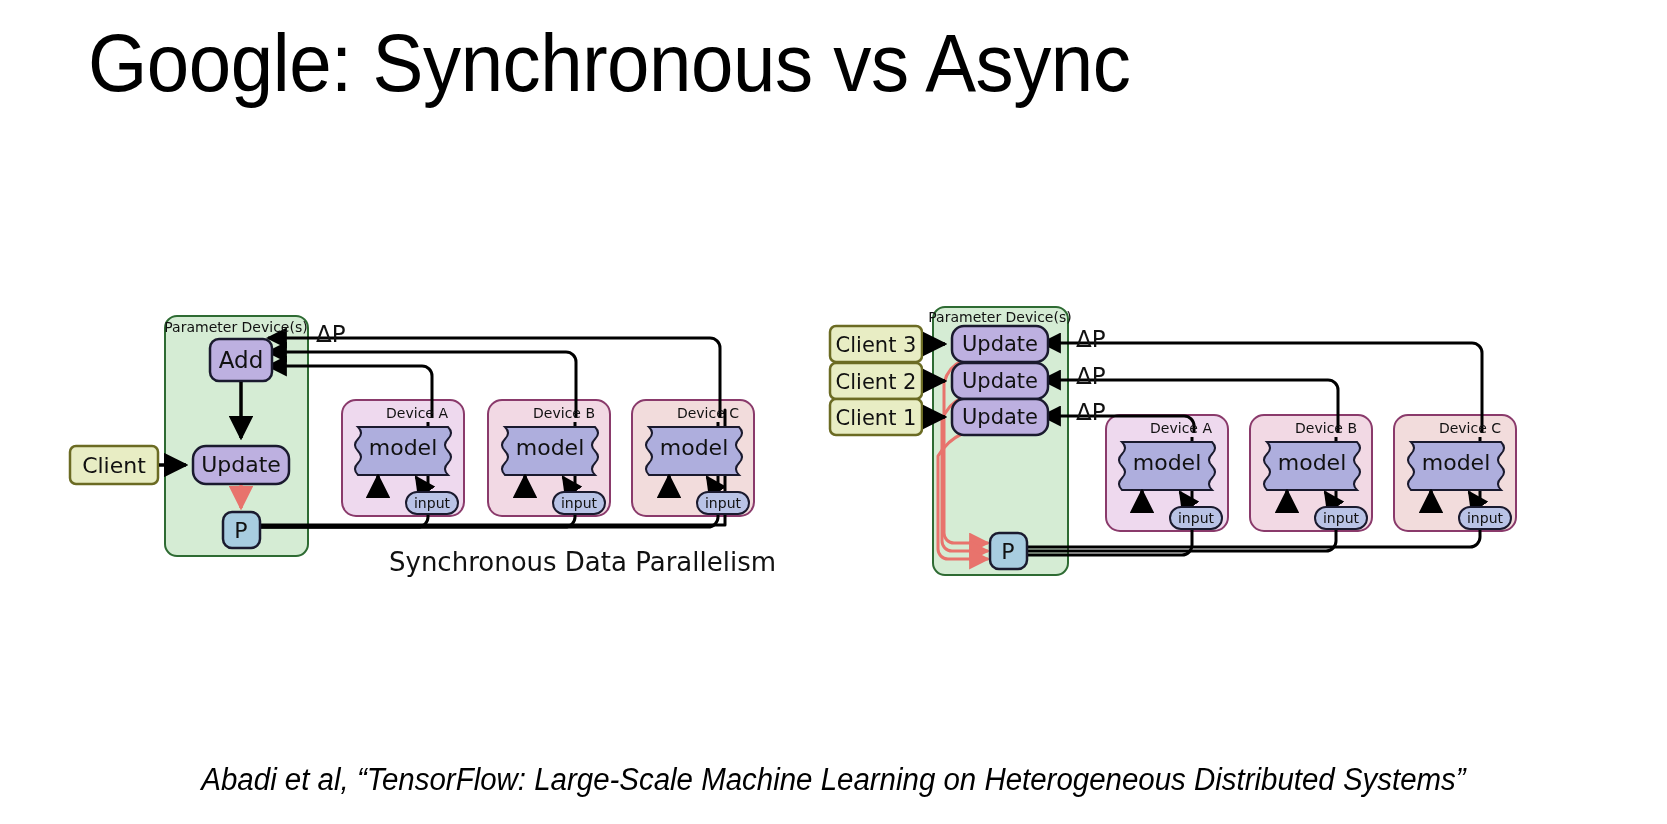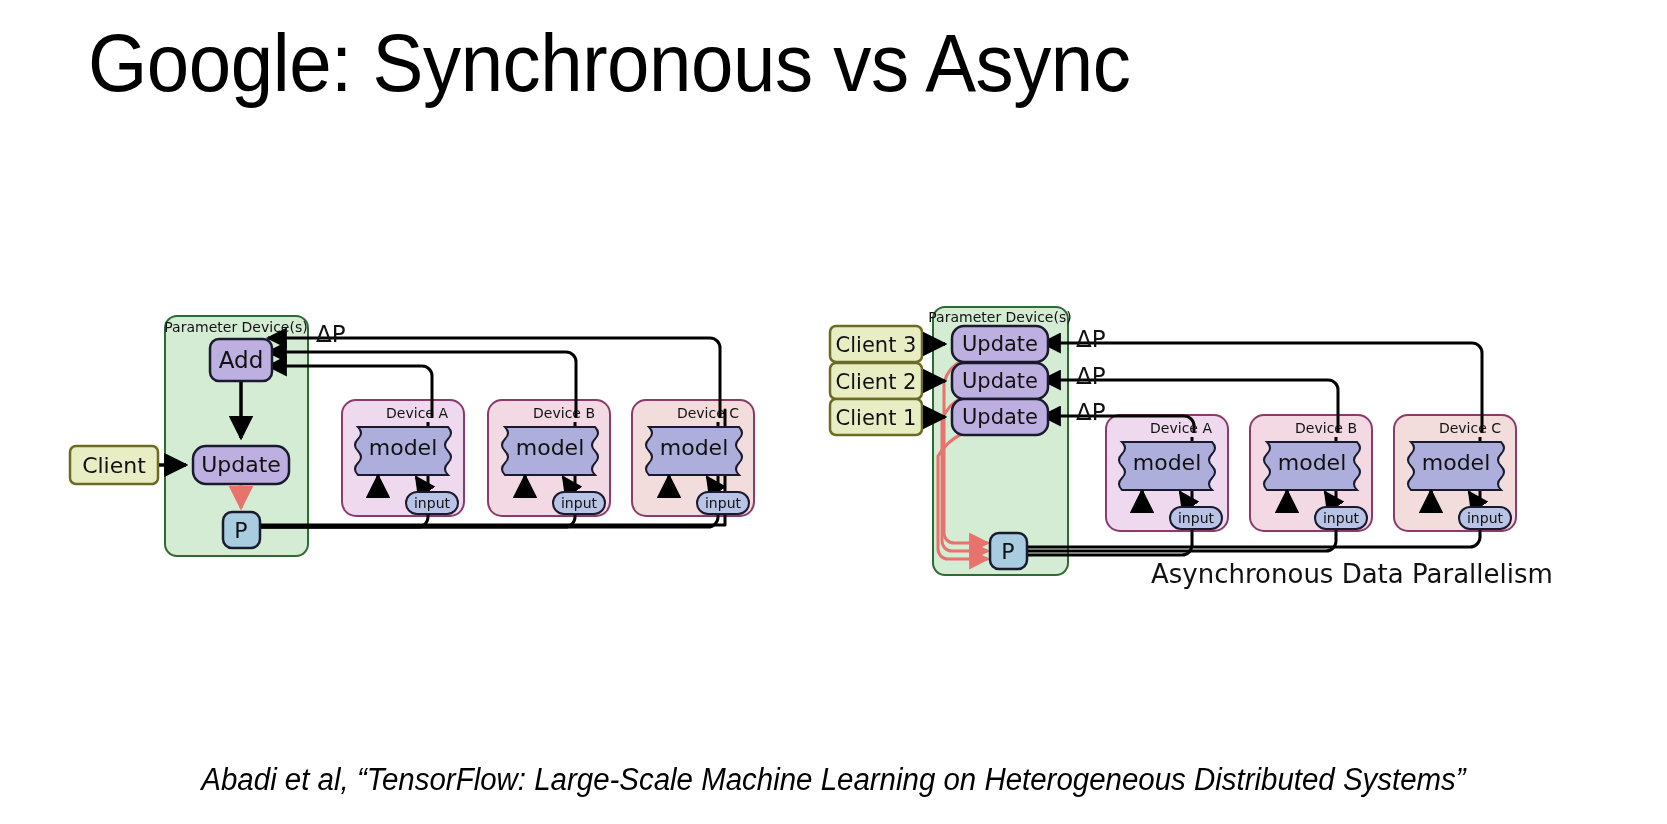--- a/index.html
+++ b/index.html
@@ -165,20 +165,21 @@
                  H679 q-6,-6 0,-12 q6,-6 0,-12 q-6,-6 0,-12 q6,-6 0,-12 Z" fill="#aeaedd" stroke="#1a1a2e" stroke-width="2"></path>
         <text x="634" y="155" text-anchor="middle" font-family="DejaVu Sans, sans-serif" font-size="22" fill="#111">model</text>
         <path d="M609,196 V176" fill="none" stroke="#000" stroke-width="3.5" marker-end="url(#ahB)"></path>
         <path d="M660,196 L647,177" fill="none" stroke="#000" stroke-width="3" marker-end="url(#ahB)"></path>
         <rect x="637" y="192" width="52" height="22" rx="11" ry="11" fill="#b9c3e6" stroke="#1a1a2e" stroke-width="2"></rect>
         <text x="663" y="208" text-anchor="middle" font-family="DejaVu Sans, sans-serif" font-size="14" fill="#111">input</text>
       </g>
     </svg>
   </div>
 
+  <div class="caption" id="caption-sync">Synchronous Data Parallelism</div>
 
   <div class="fig" id="fig-async" style="left:820px; top:295px; width:720px; height:290px;">
     <svg width="720" height="290" viewBox="0 0 720 290" xmlns="http://www.w3.org/2000/svg">
       <defs>
         <marker id="ahB2" viewBox="0 0 10 10" refX="9" refY="5" markerWidth="7" markerHeight="7" orient="auto-start-reverse">
           <path d="M0,0 L10,5 L0,10 z" fill="#000"></path>
         </marker>
         <marker id="ahR2" viewBox="0 0 10 10" refX="9" refY="5" markerWidth="7" markerHeight="7" orient="auto-start-reverse">
           <path d="M0,0 L10,5 L0,10 z" fill="#e8736c"></path>
         </marker>
@@ -282,17 +283,16 @@
                  H681 q-6,-6 0,-12 q6,-6 0,-12 q-6,-6 0,-12 q6,-6 0,-12 Z" fill="#aeaedd" stroke="#1a1a2e" stroke-width="2"></path>
         <text x="636" y="175" text-anchor="middle" font-family="DejaVu Sans, sans-serif" font-size="22" fill="#111">model</text>
         <path d="M611,216 V196" fill="none" stroke="#000" stroke-width="3.5" marker-end="url(#ahB2)"></path>
         <path d="M662,216 L649,197" fill="none" stroke="#000" stroke-width="3" marker-end="url(#ahB2)"></path>
         <rect x="639" y="212" width="52" height="22" rx="11" ry="11" fill="#b9c3e6" stroke="#1a1a2e" stroke-width="2"></rect>
         <text x="665" y="228" text-anchor="middle" font-family="DejaVu Sans, sans-serif" font-size="14" fill="#111">input</text>
       </g>
     </svg>
   </div>
 
-  <div class="caption" id="caption-async">Asynchronous Data Parallelism</div>
 
   <div class="citation">Abadi et al, “TensorFlow: Large-Scale Machine Learning on Heterogeneous Distributed Systems”</div>
 
 </div>
 
 </body></html>

